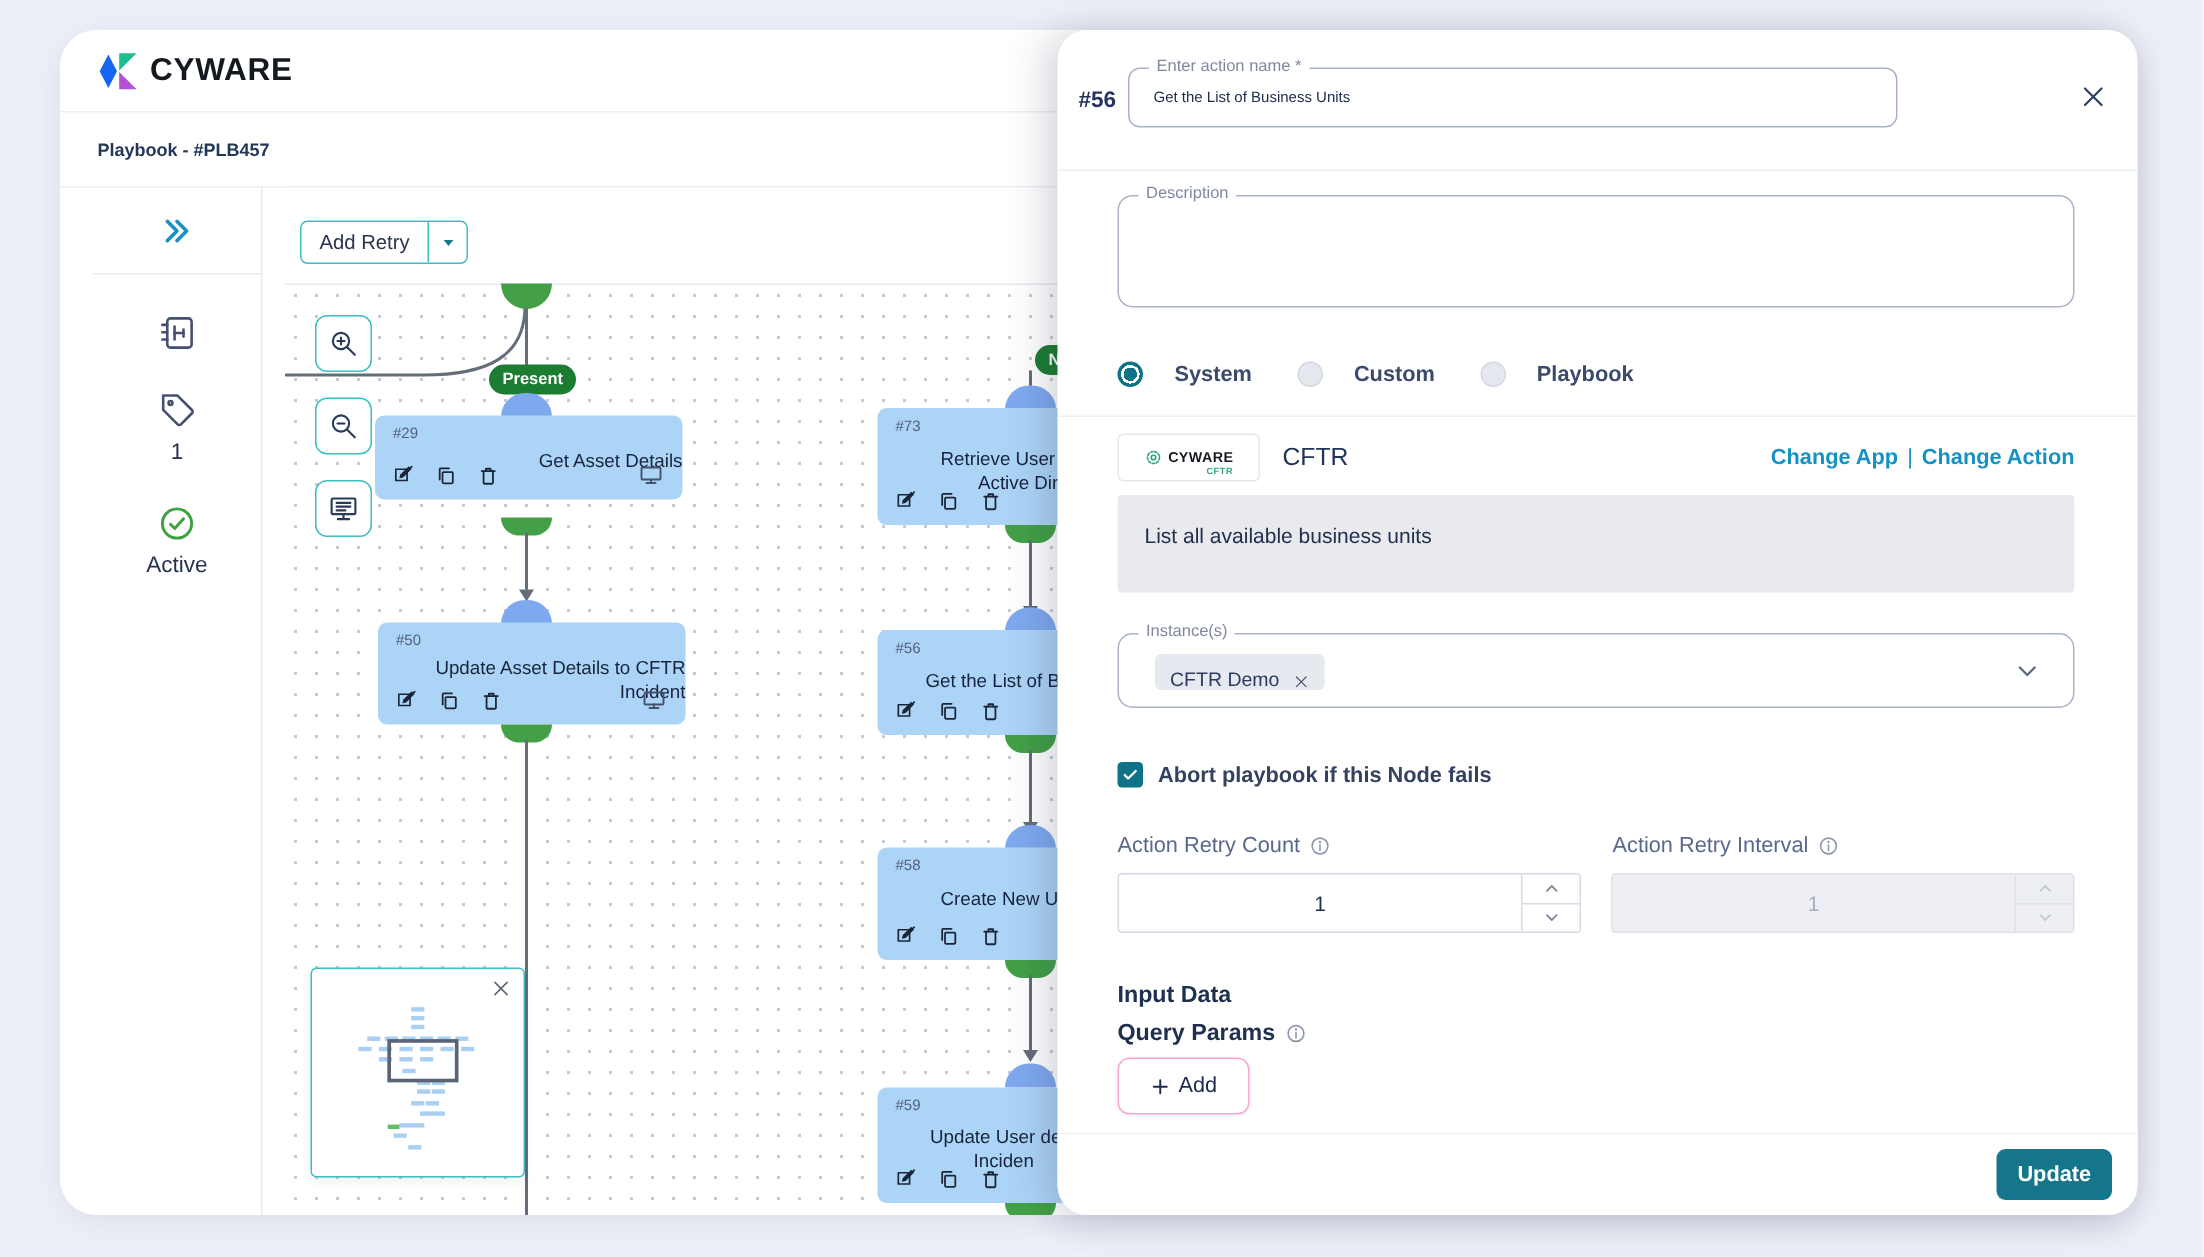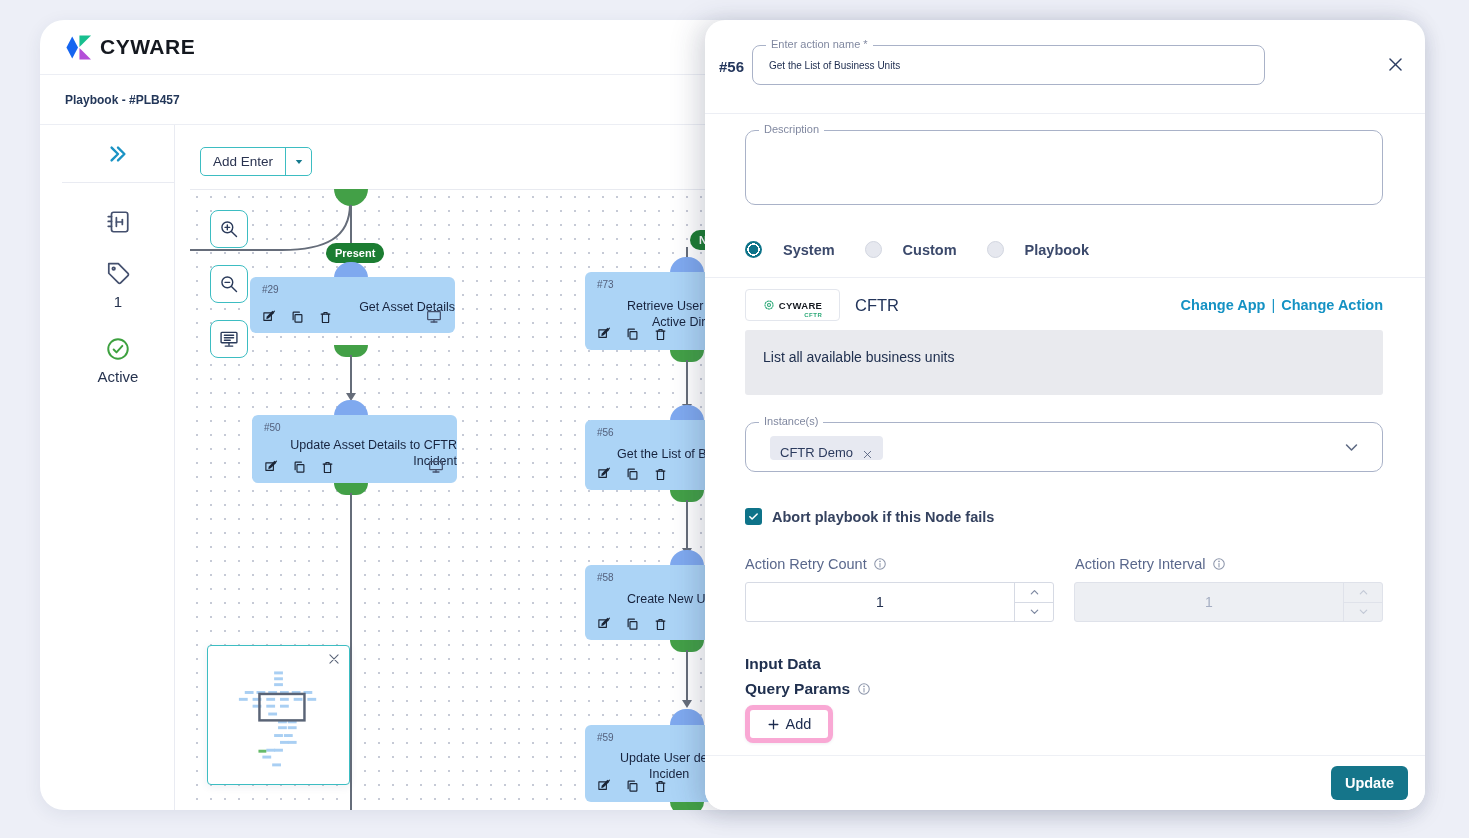--- a/index.html
+++ b/index.html
@@ -128,21 +128,21 @@
   .ni2 .num-value { color:#a6aec2; }
   .stepper { width:39px; border-left:1px solid #d6dae4; display:flex; flex-direction:column; }
   .ni2 .stepper { border-left-color:#dfe2ea; }
   .step-btn { flex:1; display:flex; align-items:center; justify-content:center; cursor:pointer; color:#7c87a0; }
   .step-btn + .step-btn { border-top:1px solid #d6dae4; }
   .ni2 .step-btn { color:#c3c9d6; } .ni2 .step-btn + .step-btn { border-top-color:#dfe2ea; }
   .step-btn .icon { width:11px; height:11px; }
 
   .sec-title { position:absolute; left:40px; font-size:15.5px; font-weight:bold; color:#20304f; display:flex; align-items:center; gap:7px; }
   .st1 { top:635px; } .st2 { top:660px; }
-  .add-btn { position:absolute; left:40px; top:685px; width:88px; height:38px; background:#fff; border:5px solid #f9a8d4;
+  .add-btn { position:absolute; left:40px; top:685px; width:88px; height:38px; background:#fff; border:1px solid #f9a8d4;
     border-radius:8px; box-shadow:0 1px 3px rgba(44,56,92,.08); display:flex; align-items:center; justify-content:center; gap:6px;
     font-size:14.5px; color:#1c2b4e; cursor:pointer; }
   .add-btn .icon { width:13px; height:13px; color:#1c2b4e; }
 
   .panel-footer { position:absolute; left:0; right:0; bottom:0; height:55px; border-top:1px solid #eef0f5;
     border-radius:0 0 20px 20px; background:#fff; }
   .update-btn { position:absolute; right:17px; top:10px; width:77px; height:34px; background:#15758a; border:none;
     border-radius:6px; color:#fff; font-weight:bold; font-size:14.5px; font-family:inherit; cursor:pointer; }
 </style>
 </head>
@@ -202,21 +202,21 @@
           </span>
         <span class="rail-label">Active</span>
       </div>
     </div>
   </div>
 
   <div class="canvas">
     <div class="canvas-dots"></div>
     <div class="canvas-strip"></div>
     <div class="add-node-btn">
-      <span class="add-node-main">Add Enter</span>
+      <span class="add-node-main">Add Retry</span>
       <span class="add-node-caret">
           <span class="icon">
             <svg viewBox="0 0 24 24">
               <path d="M5.5 8h13l-6.5 8z" fill="currentColor"></path>
             </svg>
           </span>
         </span>
     </div>
     <div class="canvas-tool t-zoom-in">
         <span class="icon">

